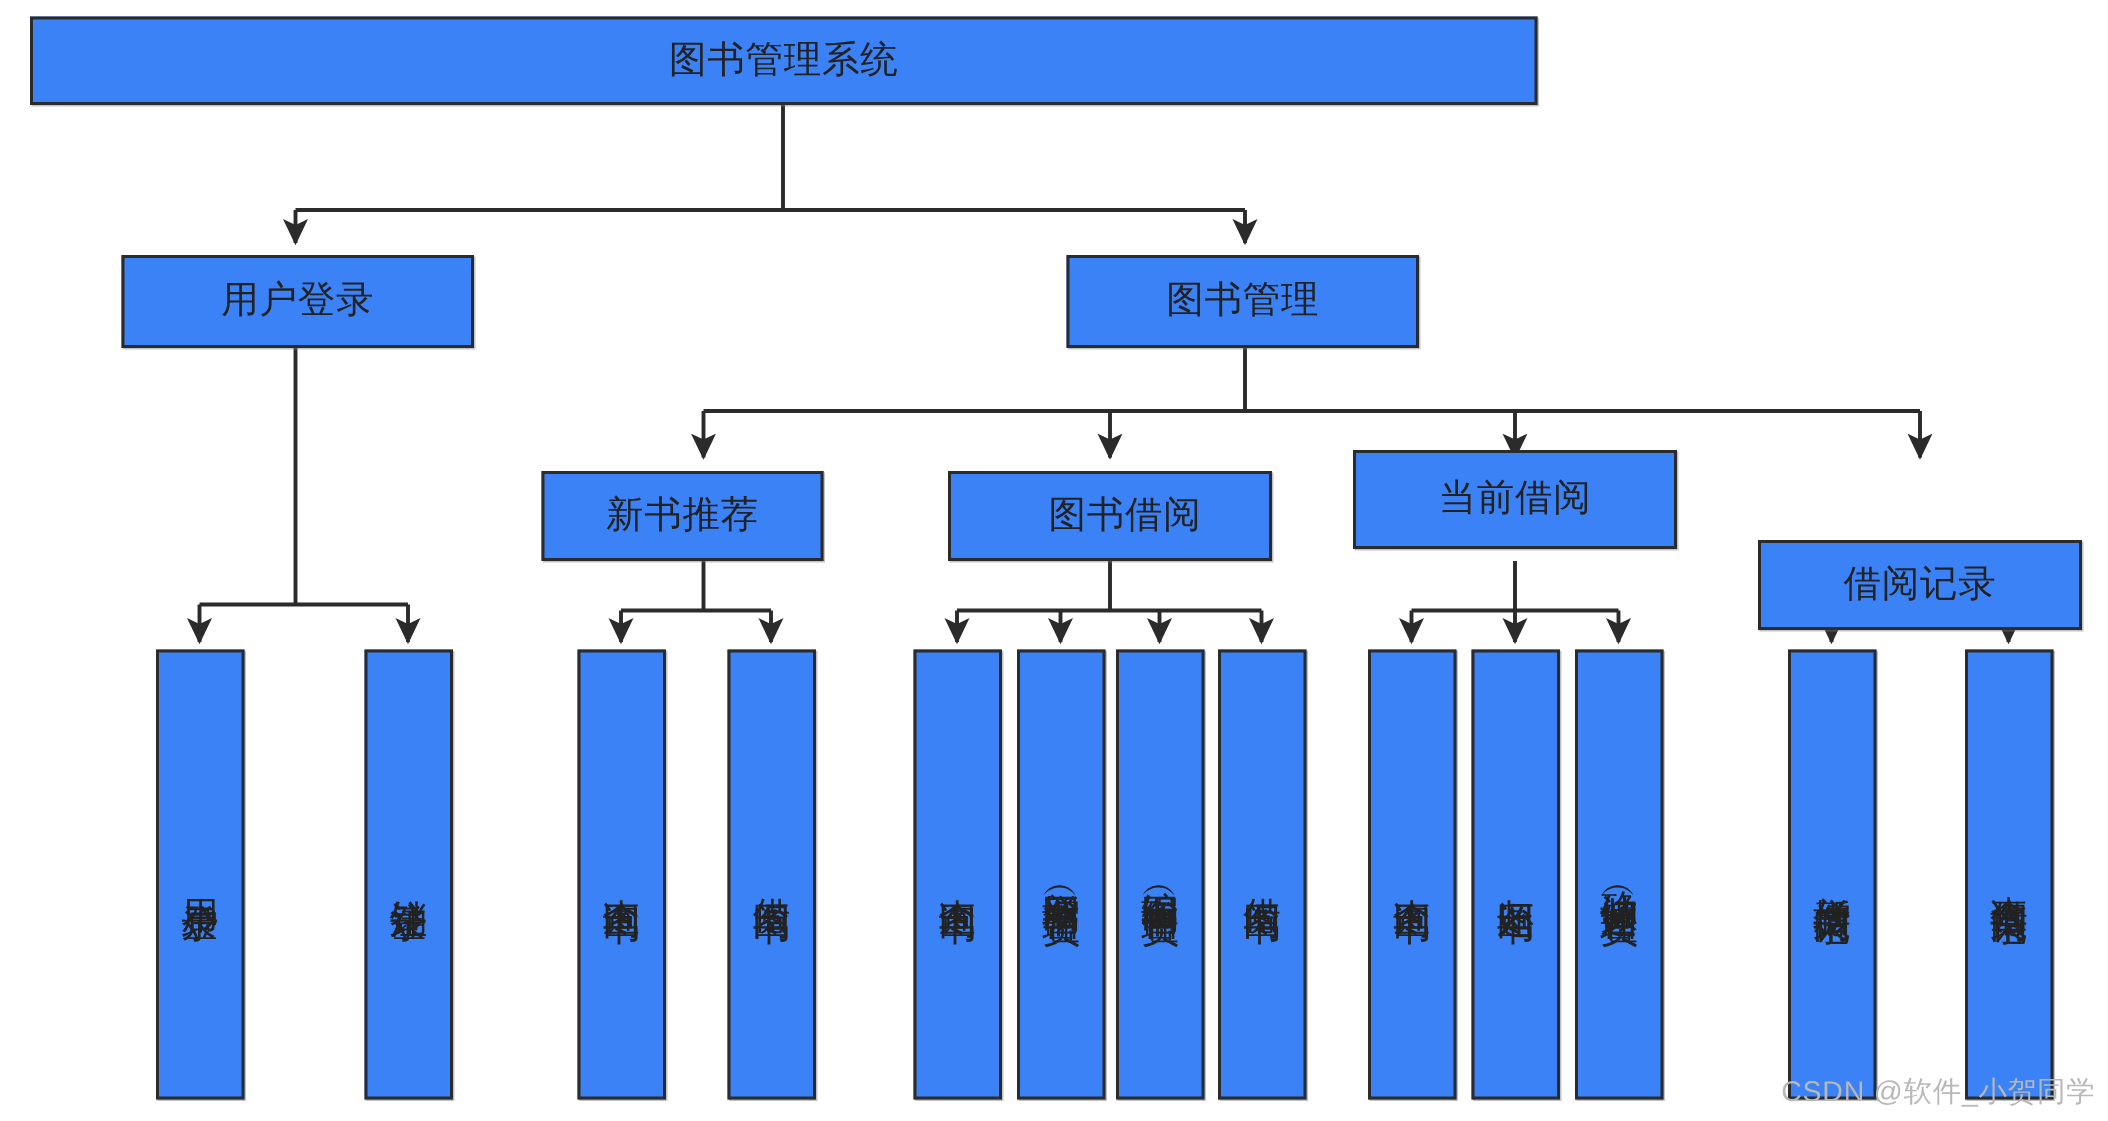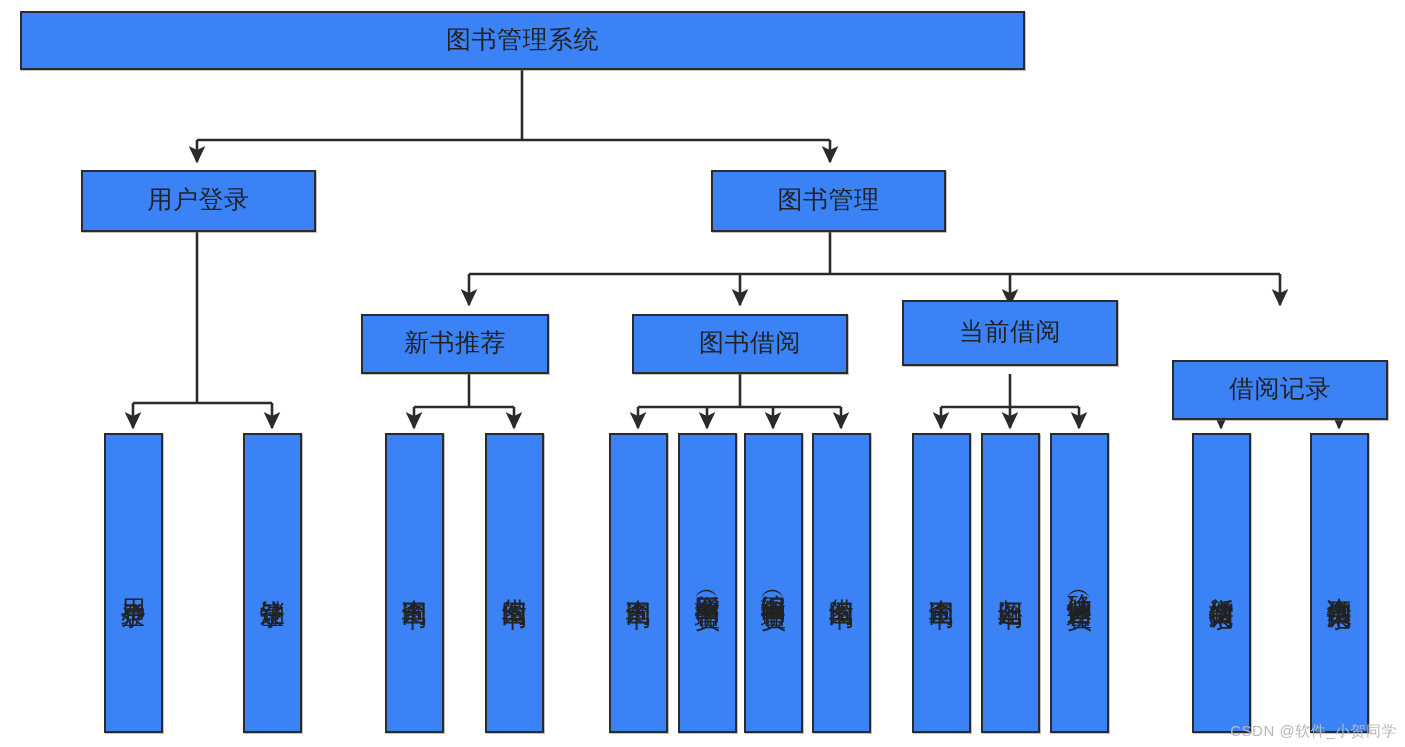--- a/index.html
+++ b/index.html
@@ -53,21 +53,21 @@
     font-size: 25px;
     line-height: 1.38;
     letter-spacing: 2px;
     white-space: normal;
     max-height: 100%;
   }
   .watermark {
     position: absolute;
     right: 8px;
     bottom: 6px;
-    font-size: 15px;
+    font-size: 19px;
     color: #b8b8b8;
     letter-spacing: 0.5px;
     white-space: nowrap;
     user-select: none;
   }
 </style>
 </head>
 <body>
 
 <div id="canvas">

